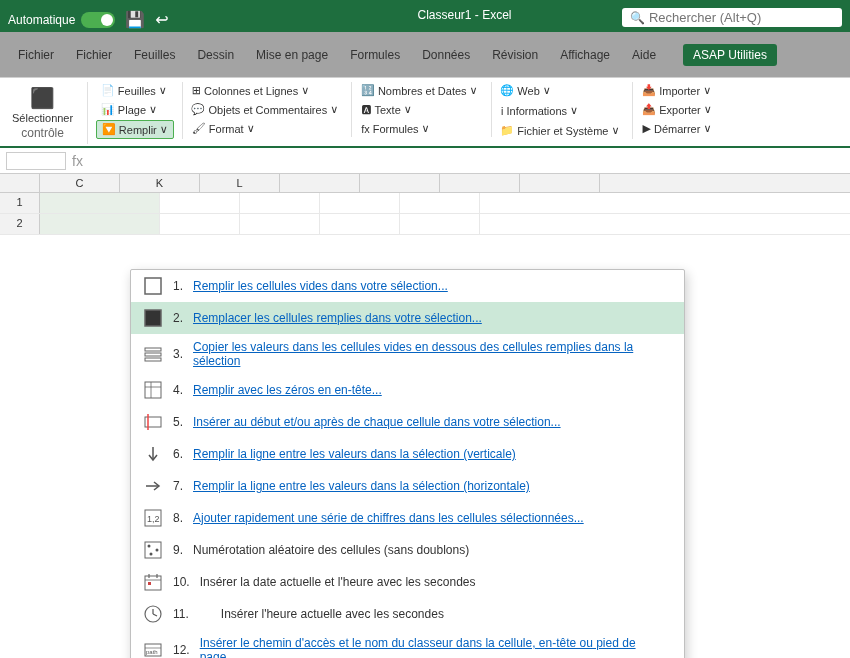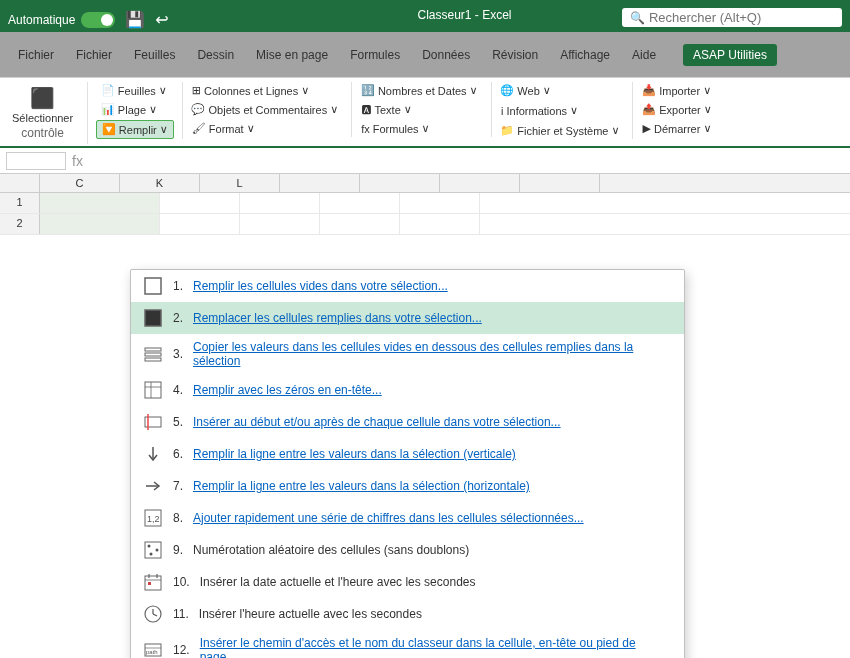--- a/index.html
+++ b/index.html
@@ -529,21 +529,21 @@
 
     <div class="dropdown-item">
       <div class="dropdown-item-icon">
         <svg width="18" height="18" viewBox="0 0 18 18">
           <circle cx="9" cy="9" r="8" fill="none" stroke="#666" stroke-width="1.2"></circle>
           <line x1="9" y1="9" x2="9" y2="4" stroke="#555" stroke-width="1.2"></line>
           <line x1="9" y1="9" x2="13" y2="11" stroke="#555" stroke-width="1.2"></line>
         </svg>
       </div>
       <span class="item-number">11.</span>
-      <span class="item-text item-no-link" style="color:#333;text-decoration:none;">Insérer l'heure actuelle avec les secondes</span>
+      <span class="item-text item-no-link" style="color:#333;text-decoration:none;margin-left:22px;">Insérer l'heure actuelle avec les secondes</span>
     </div>
 
     <div class="dropdown-item">
       <div class="dropdown-item-icon">
         <svg width="18" height="18" viewBox="0 0 18 18">
           <rect x="1" y="3" width="16" height="12" fill="none" stroke="#666" stroke-width="1"></rect>
           <line x1="1" y1="7" x2="17" y2="7" stroke="#666" stroke-width="0.7"></line>
           <text x="2" y="13" font-size="6" fill="#555">path</text>
         </svg>
       </div>

